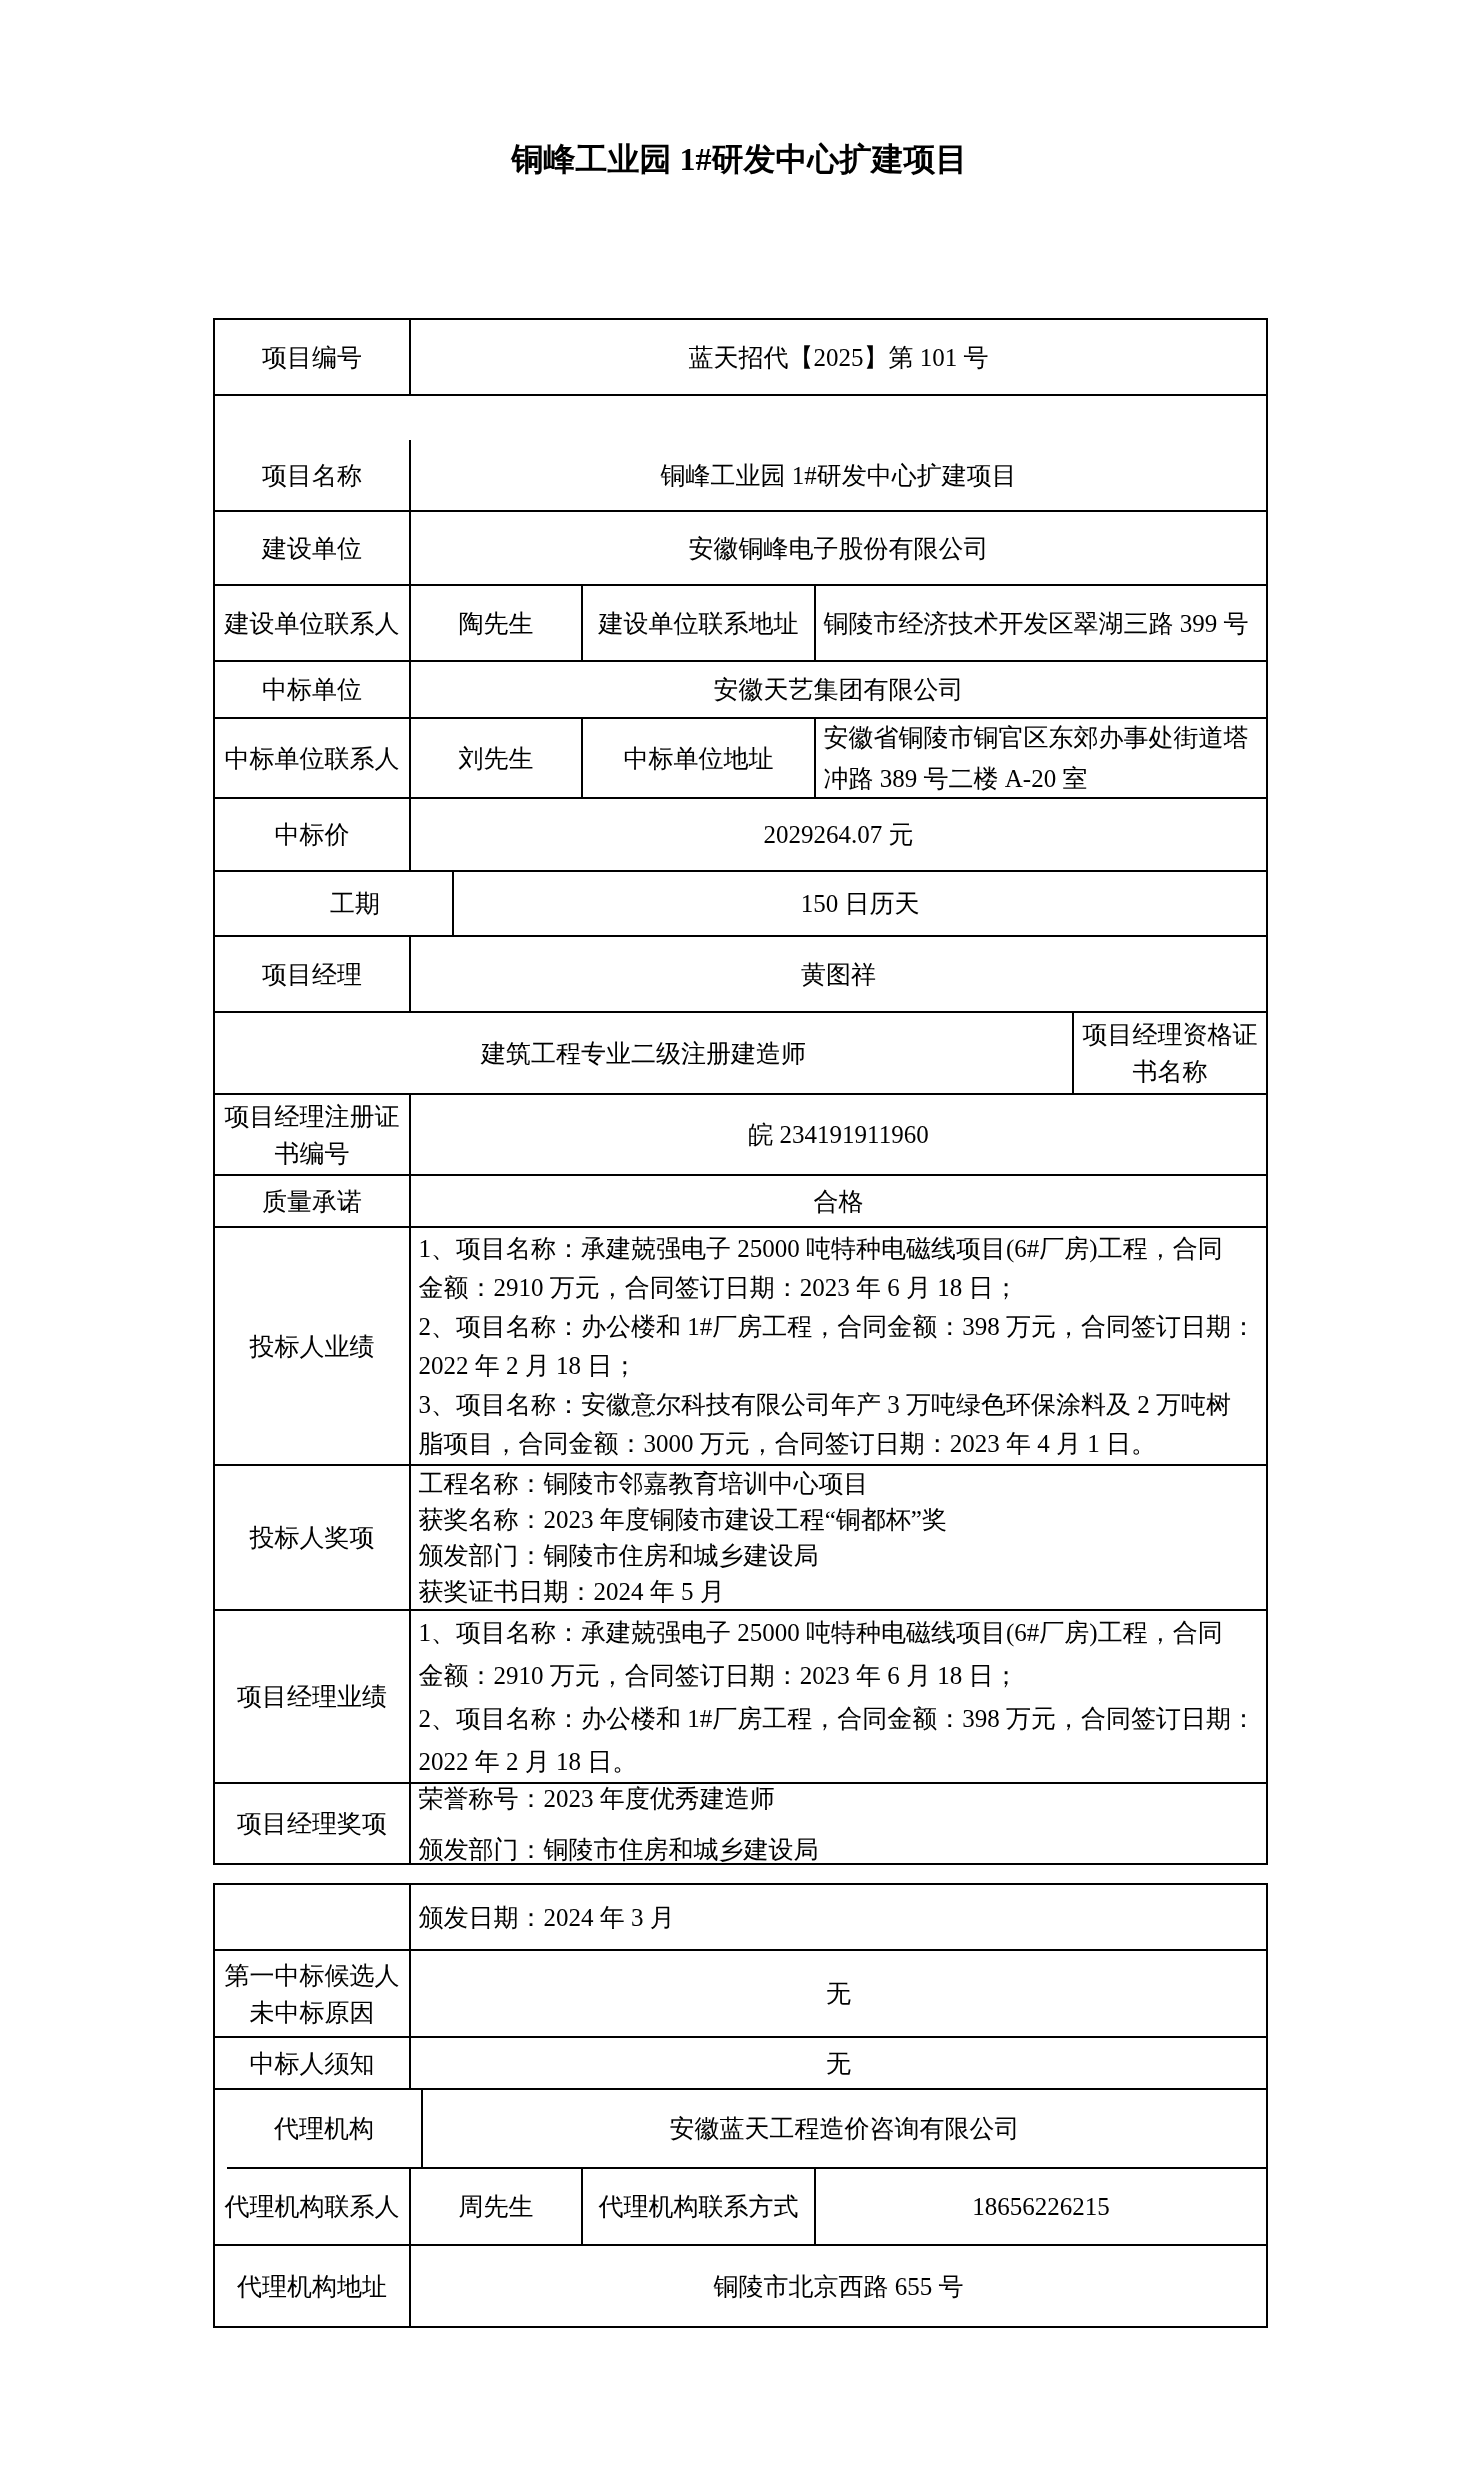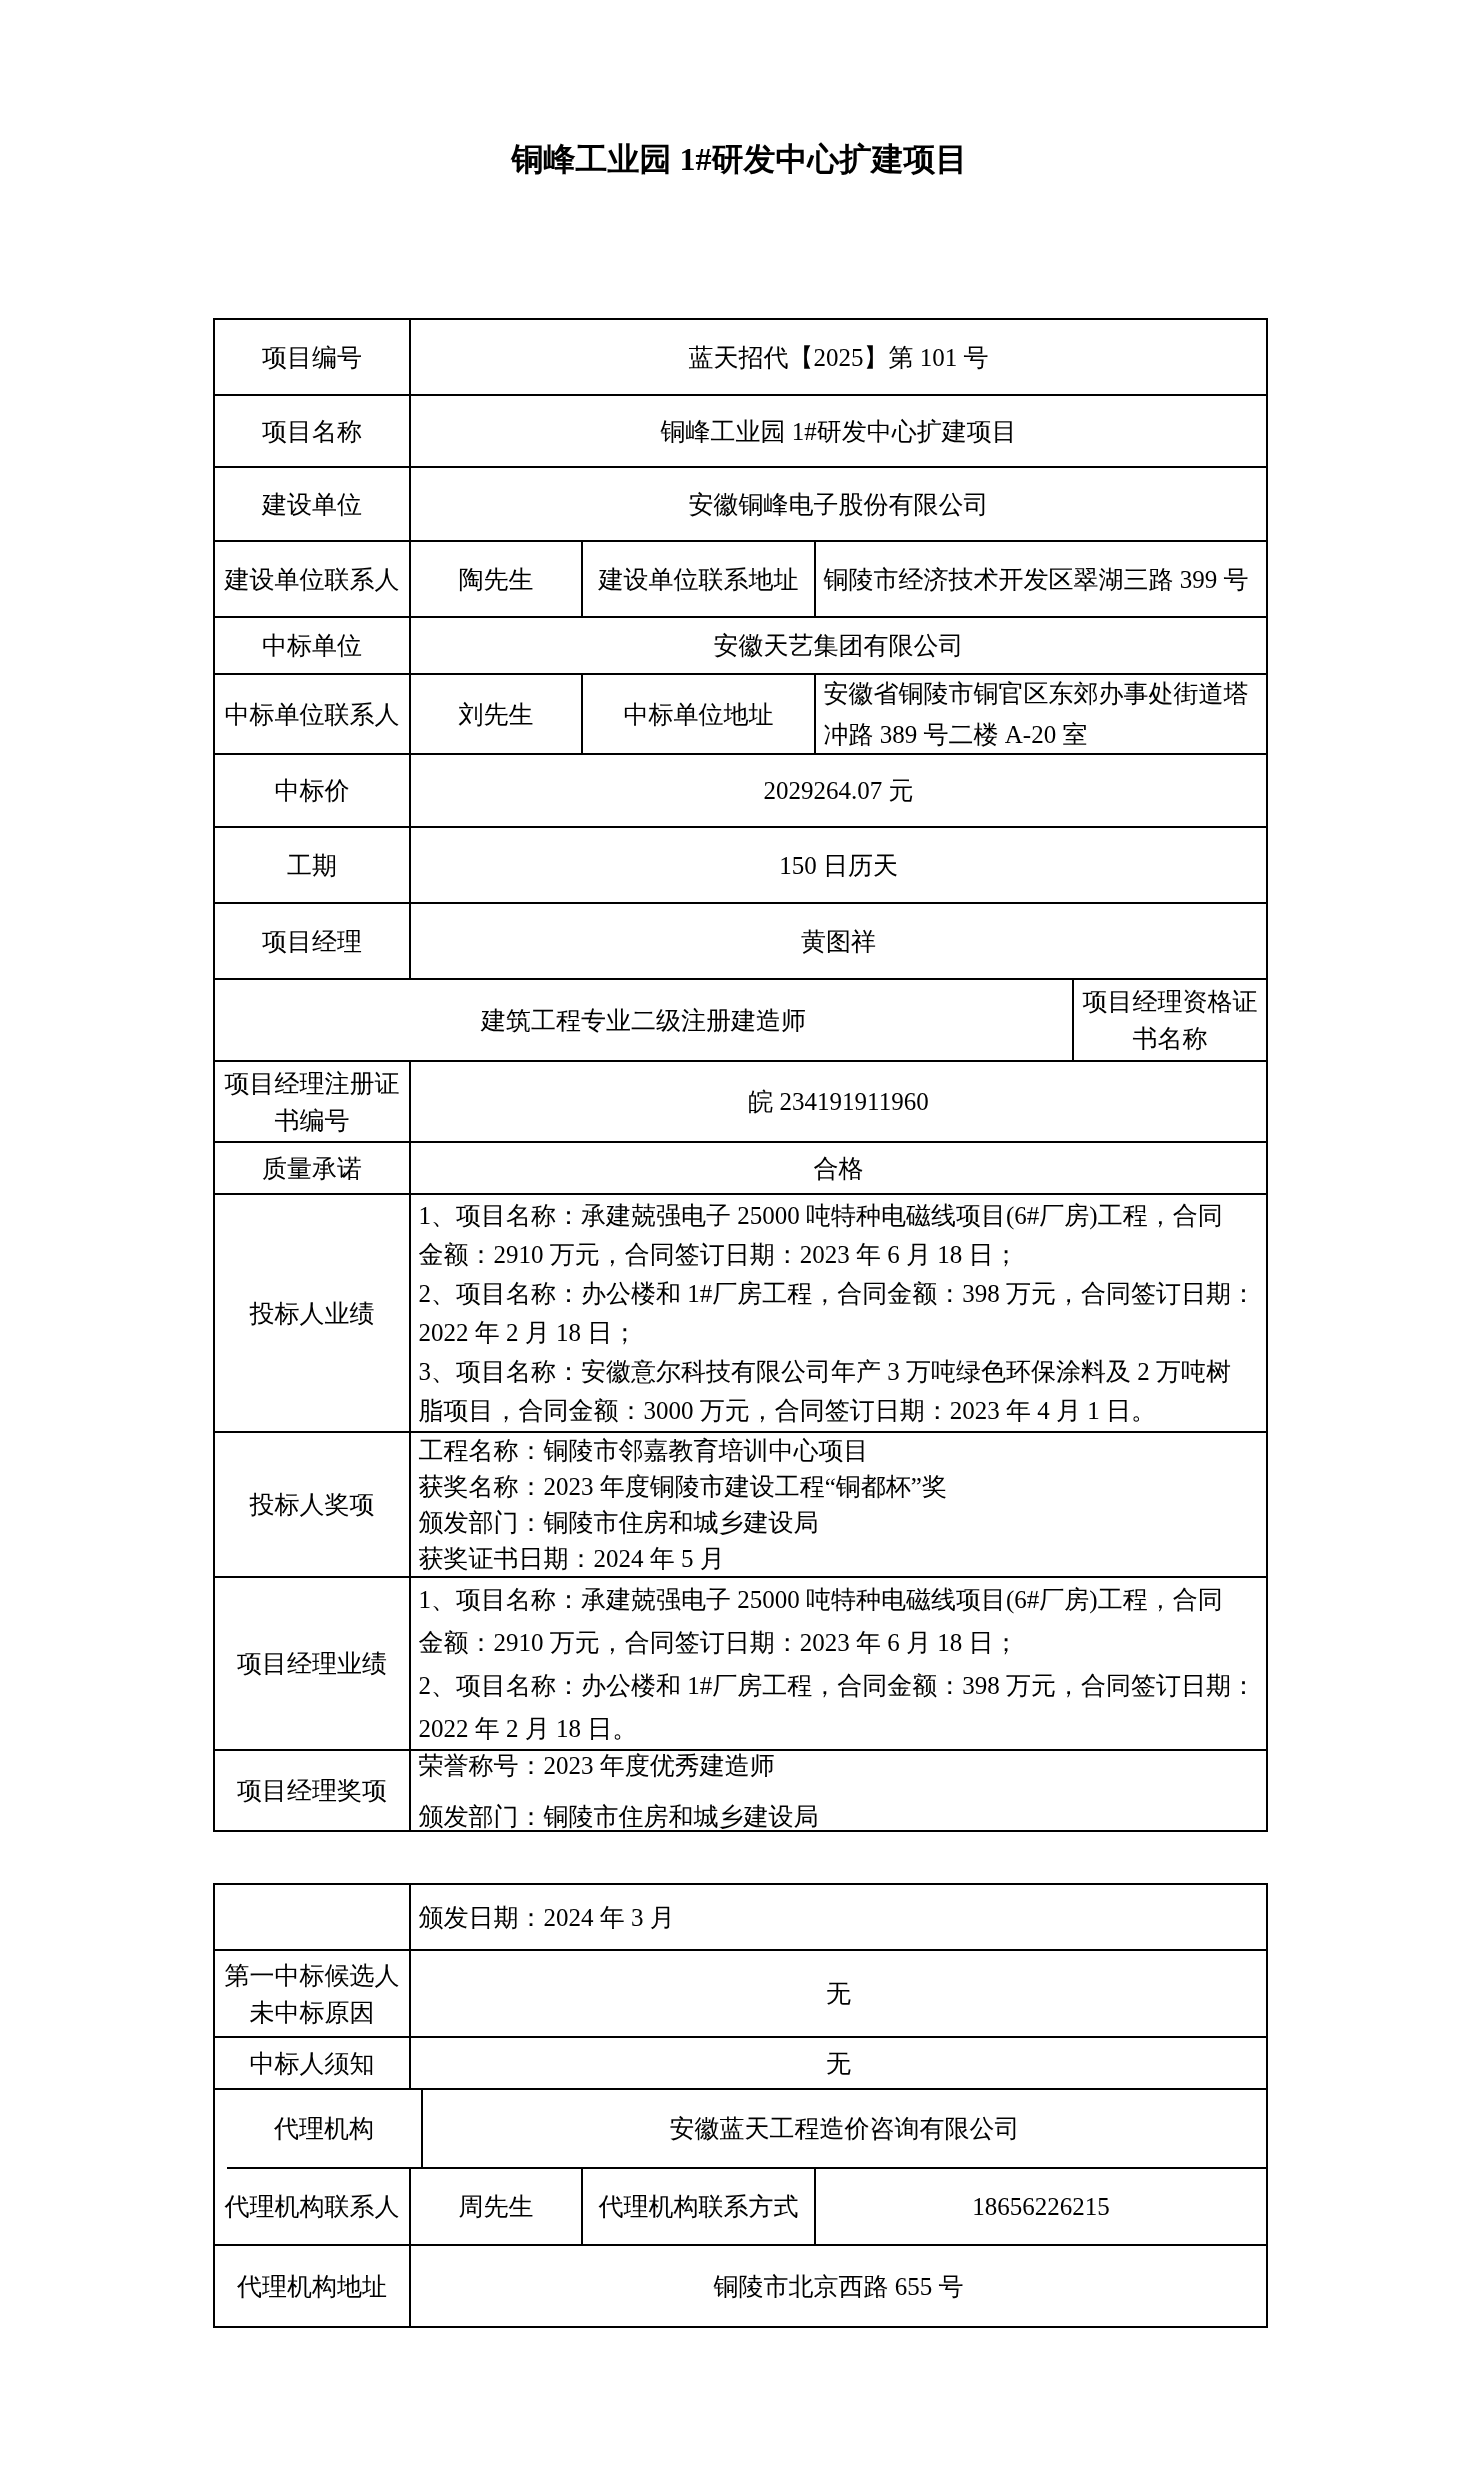--- a/index.html
+++ b/index.html
@@ -69,21 +69,21 @@
 
   <div id="title1" class="doc-title">铜峰工业园 1#研发中心扩建项目</div>
 
   <div class="tbl" style="top:318px;">
 
     <div class="tr" style="height:76px;">
       <div class="td c1">项目编号</div>
       <div class="td grow">蓝天招代【2025】第 101 号</div>
     </div>
 
-    <div class="tr" style="height:72px;">
+    <div class="tr" style="height:72px;margin-top:44px;">
       <div class="td c1">项目名称</div>
       <div class="td grow">铜峰工业园 1#研发中心扩建项目</div>
     </div>
 
     <div class="tr" style="height:74px;">
       <div class="td c1">建设单位</div>
       <div class="td grow">安徽铜峰电子股份有限公司</div>
     </div>
 
     <div class="tr" style="height:76px;">
@@ -104,21 +104,21 @@
       <div class="td c3">中标单位地址</div>
       <div class="td grow left lh44">安徽省铜陵市铜官区东郊办事处街道塔
 冲路 389 号二楼 A-20 室</div>
     </div>
 
     <div class="tr" style="height:73px;">
       <div class="td c1">中标价</div>
       <div class="td grow">2029264.07 元</div>
     </div>
 
-    <div class="tr" style="height:76px;">
+    <div class="tr" style="height:65px;padding-left:43px;">
       <div class="td c1">工期</div>
       <div class="td grow">150 日历天</div>
     </div>
 
     <div class="tr" style="height:76px;">
       <div class="td c1">项目经理</div>
       <div class="td grow">黄图祥</div>
     </div>
 
     <div class="tr" style="height:82px;">

